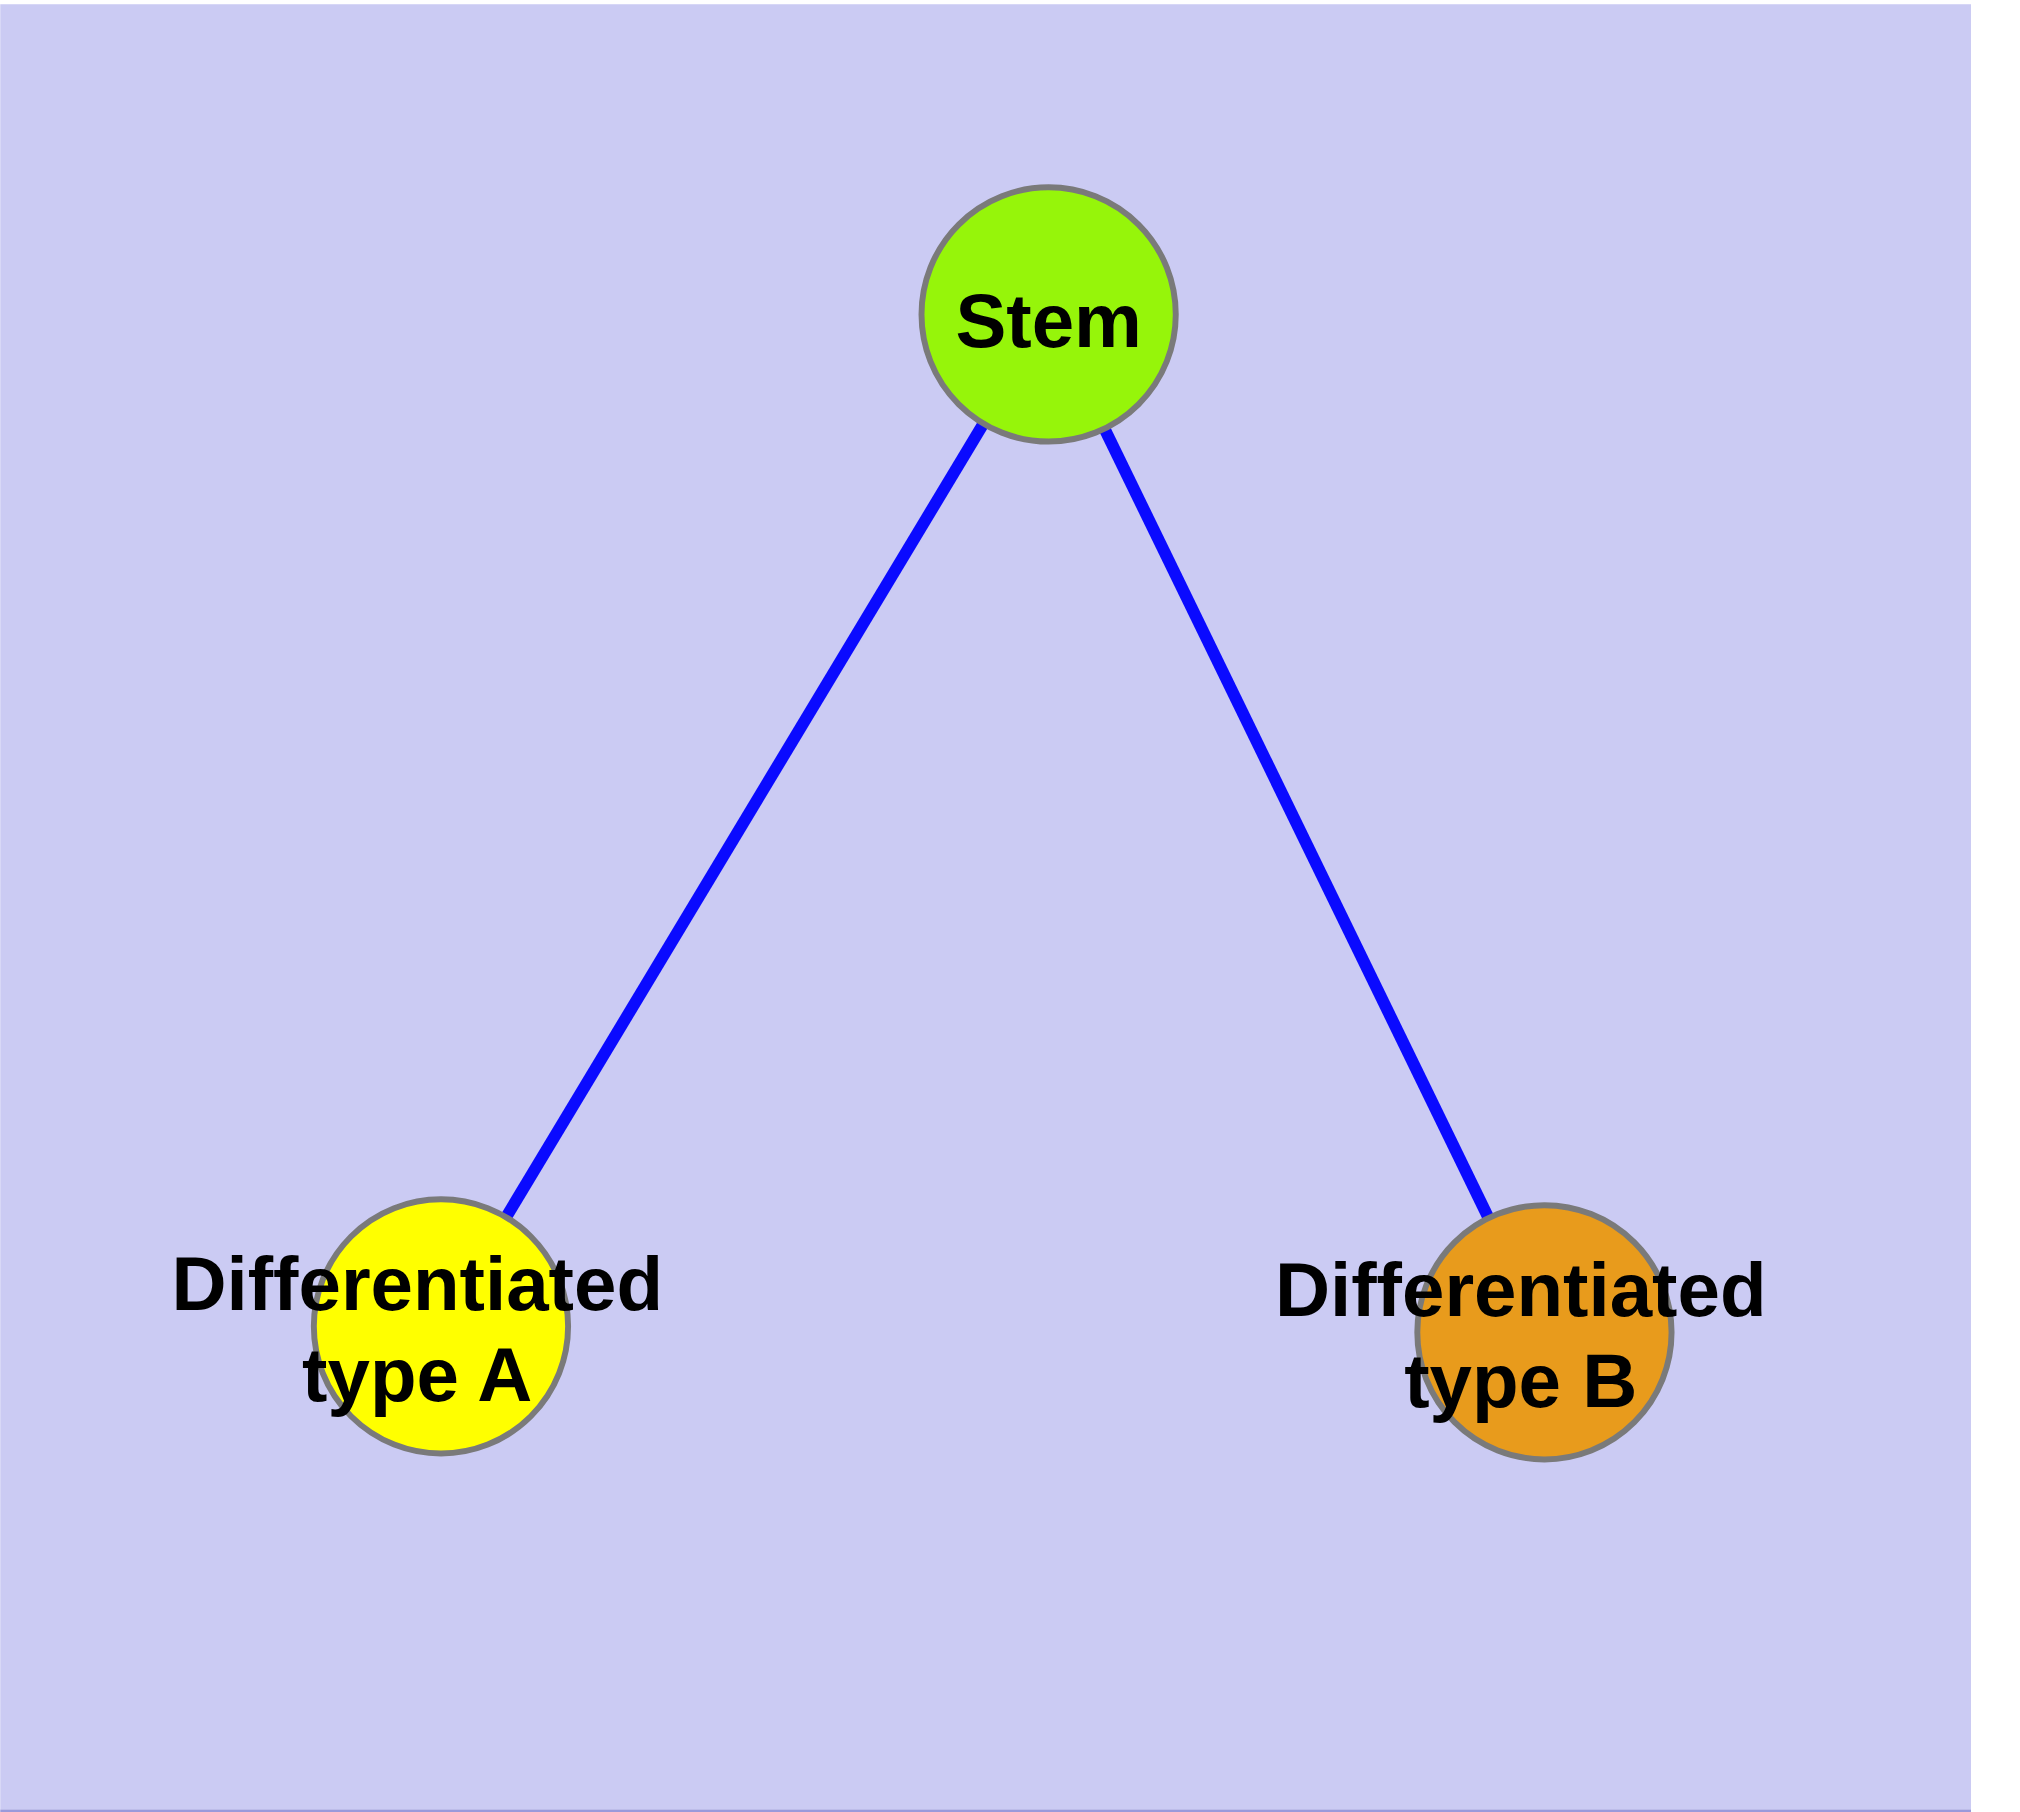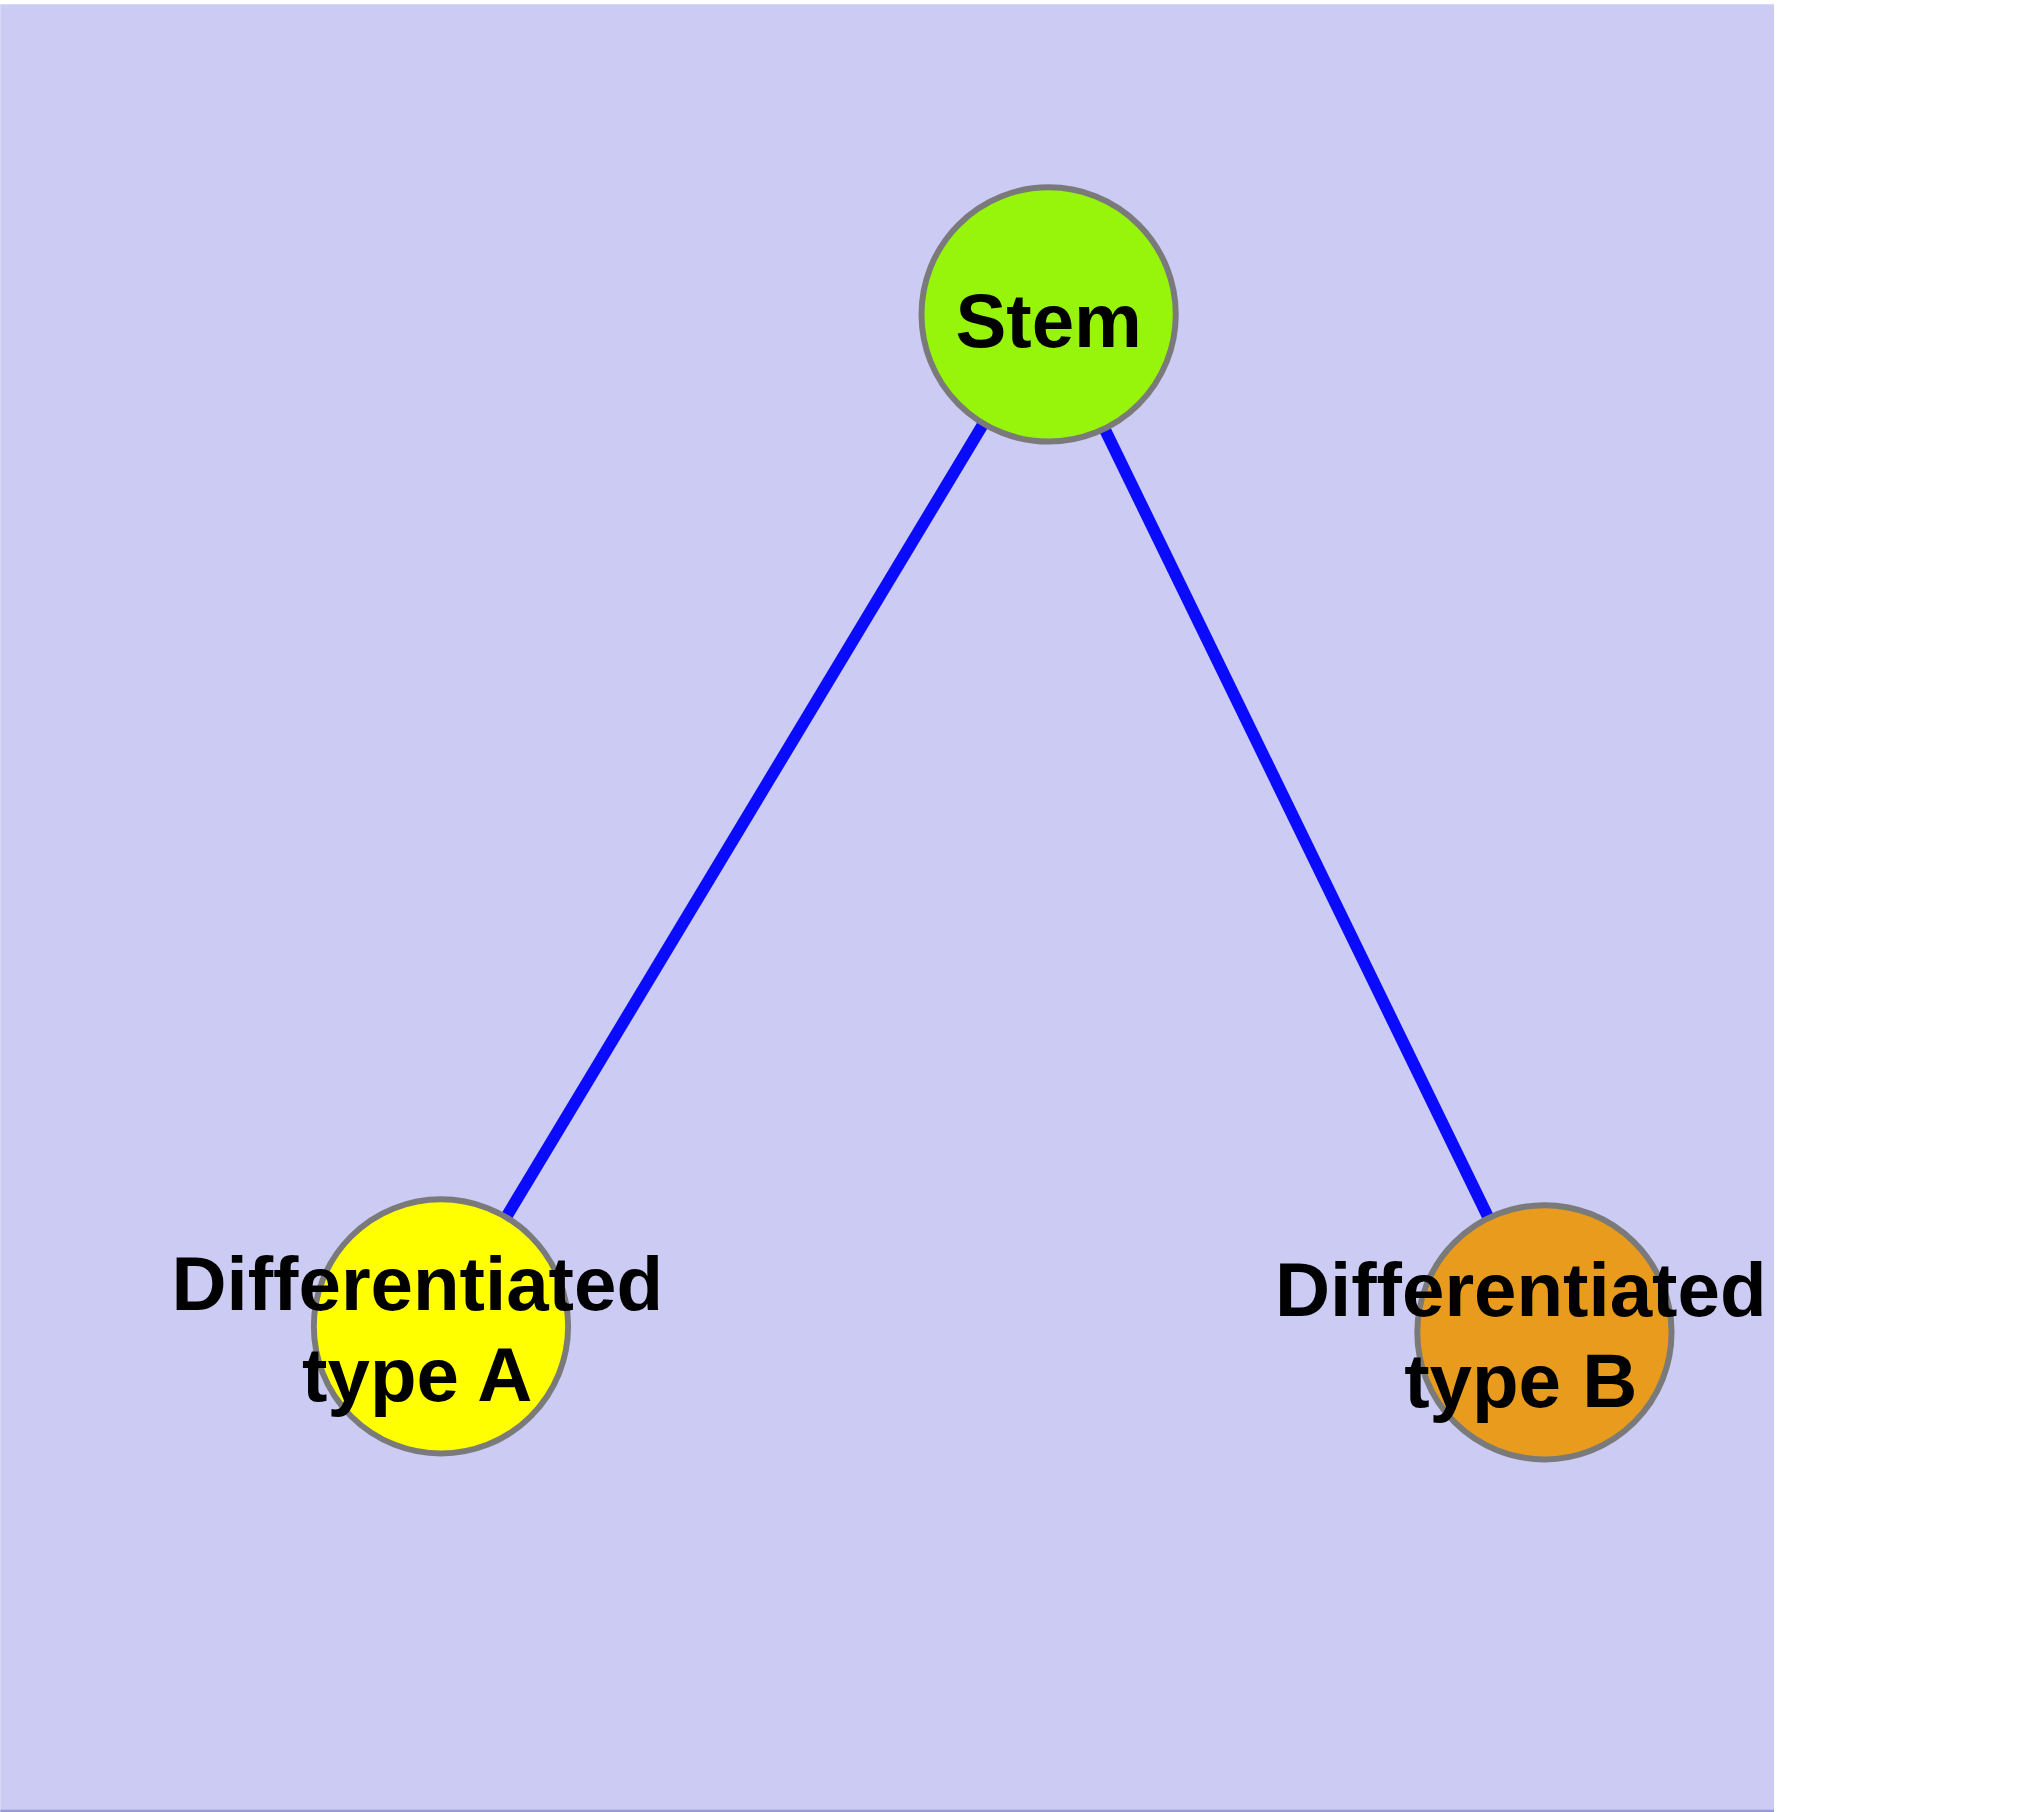--- a/index.html
+++ b/index.html
@@ -1,21 +1,21 @@
 <!DOCTYPE html>
 <html style="font-size:13.6px"><head>
 <meta charset="utf-8">
 <style>
   html, body {
     margin: 0;
     padding: 0;
     background: #ffffff;
   }
   .canvas-wrap {
-    width: 1774px;
+    width: 1971px;
     height: 1812px;
     overflow: hidden;
   }
   svg.diagram {
     display: block;
     width: 2021px;
     height: 1812px;
   }
   .node-circle {
     stroke-width: 7px;

